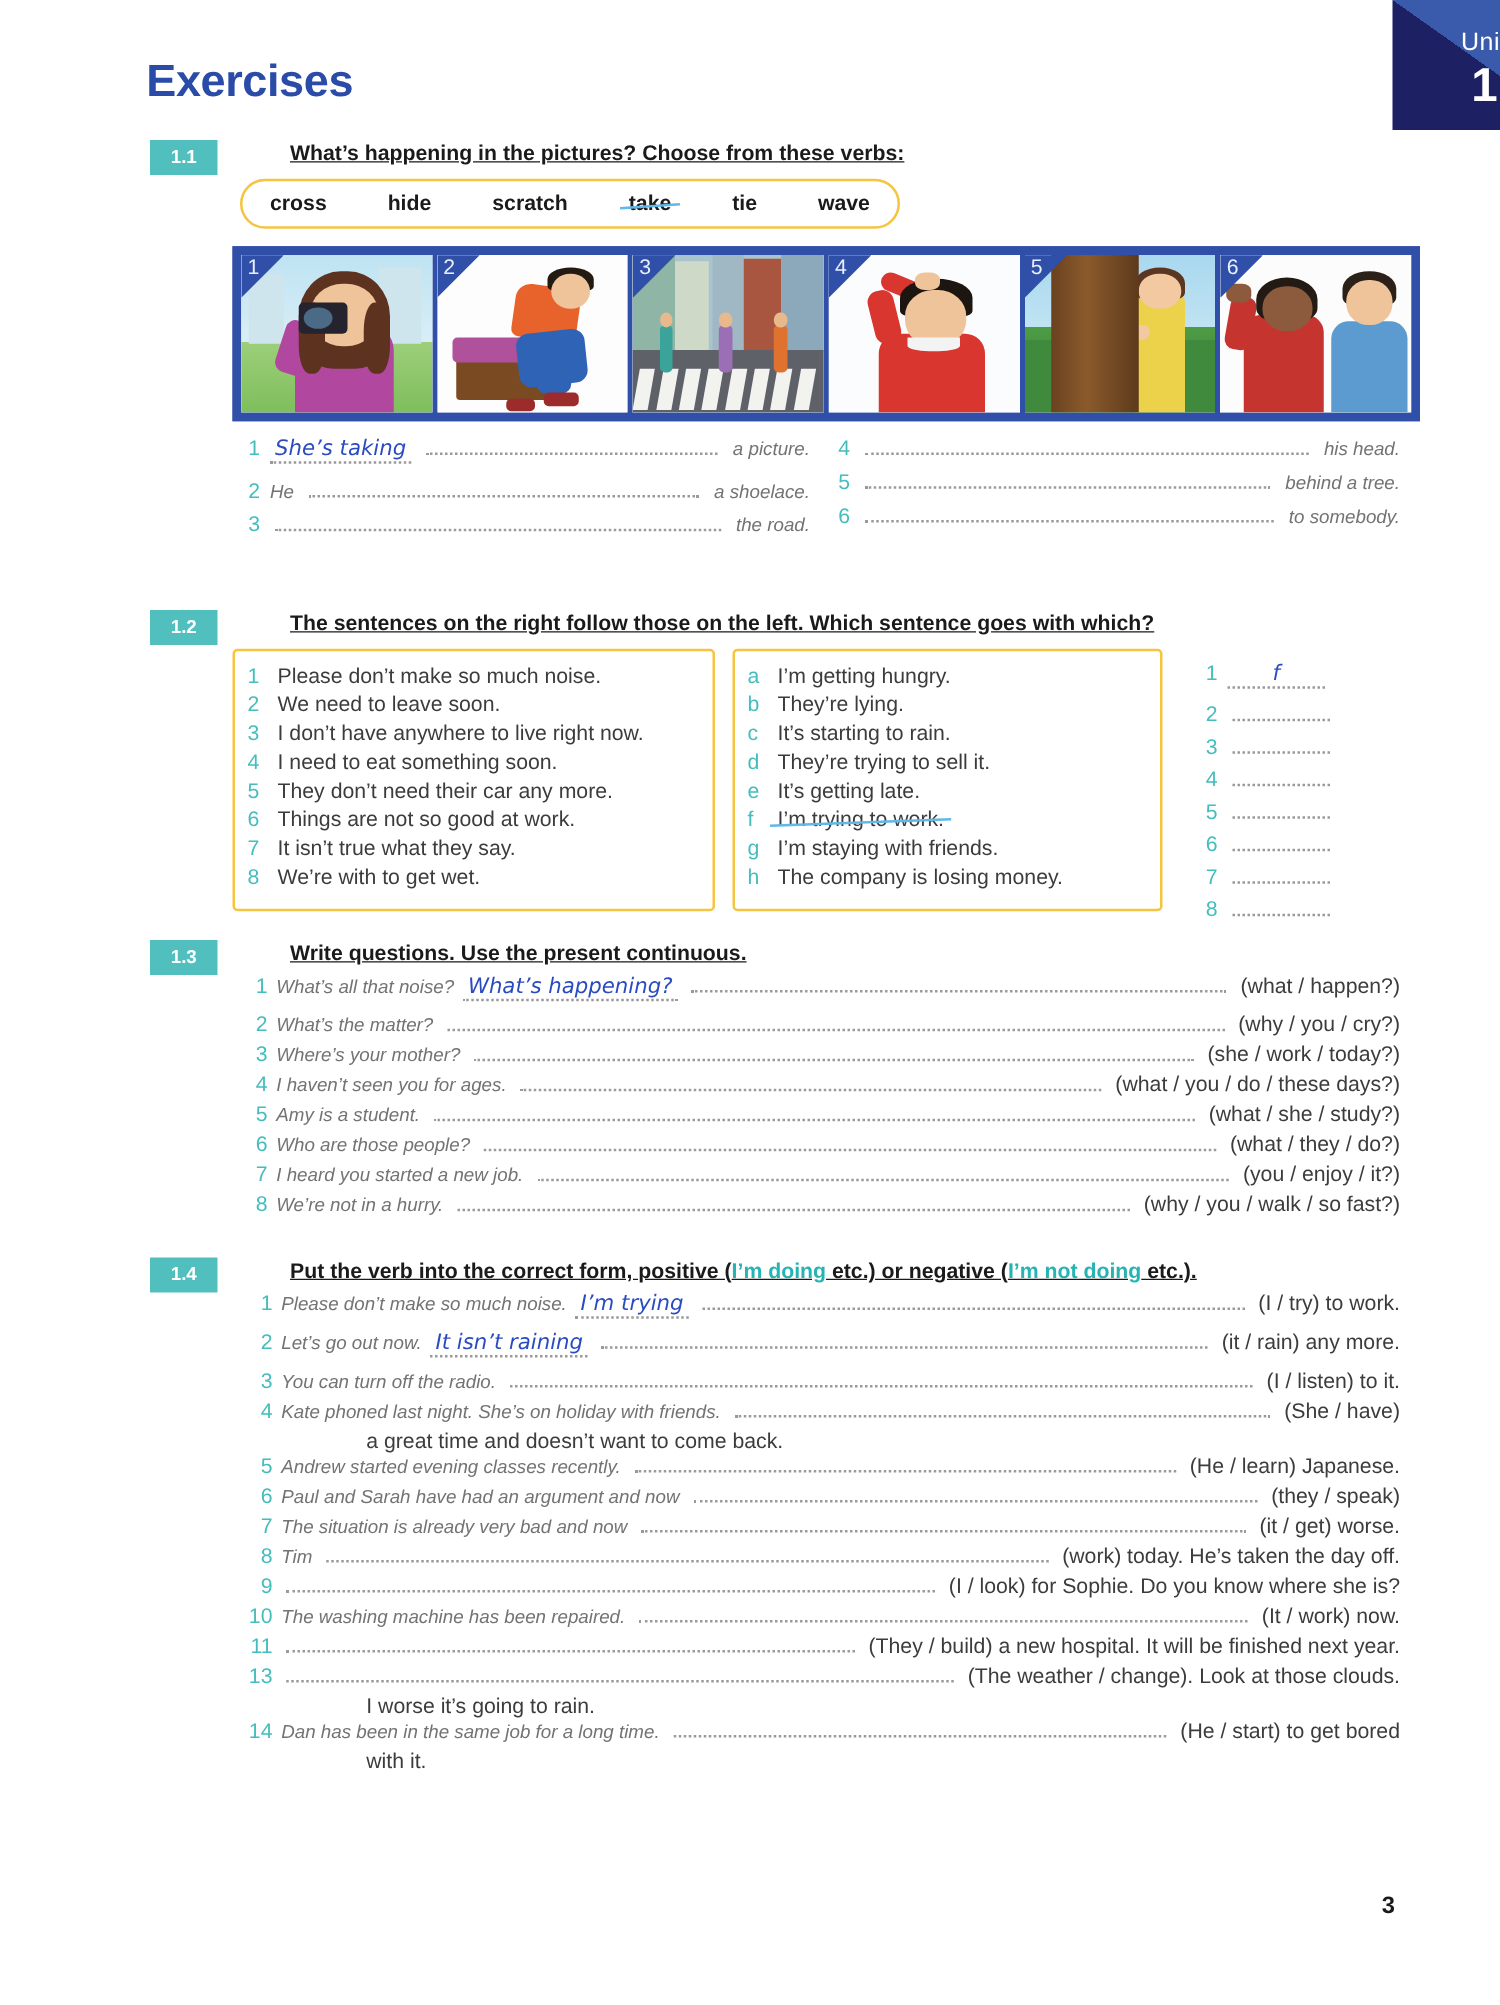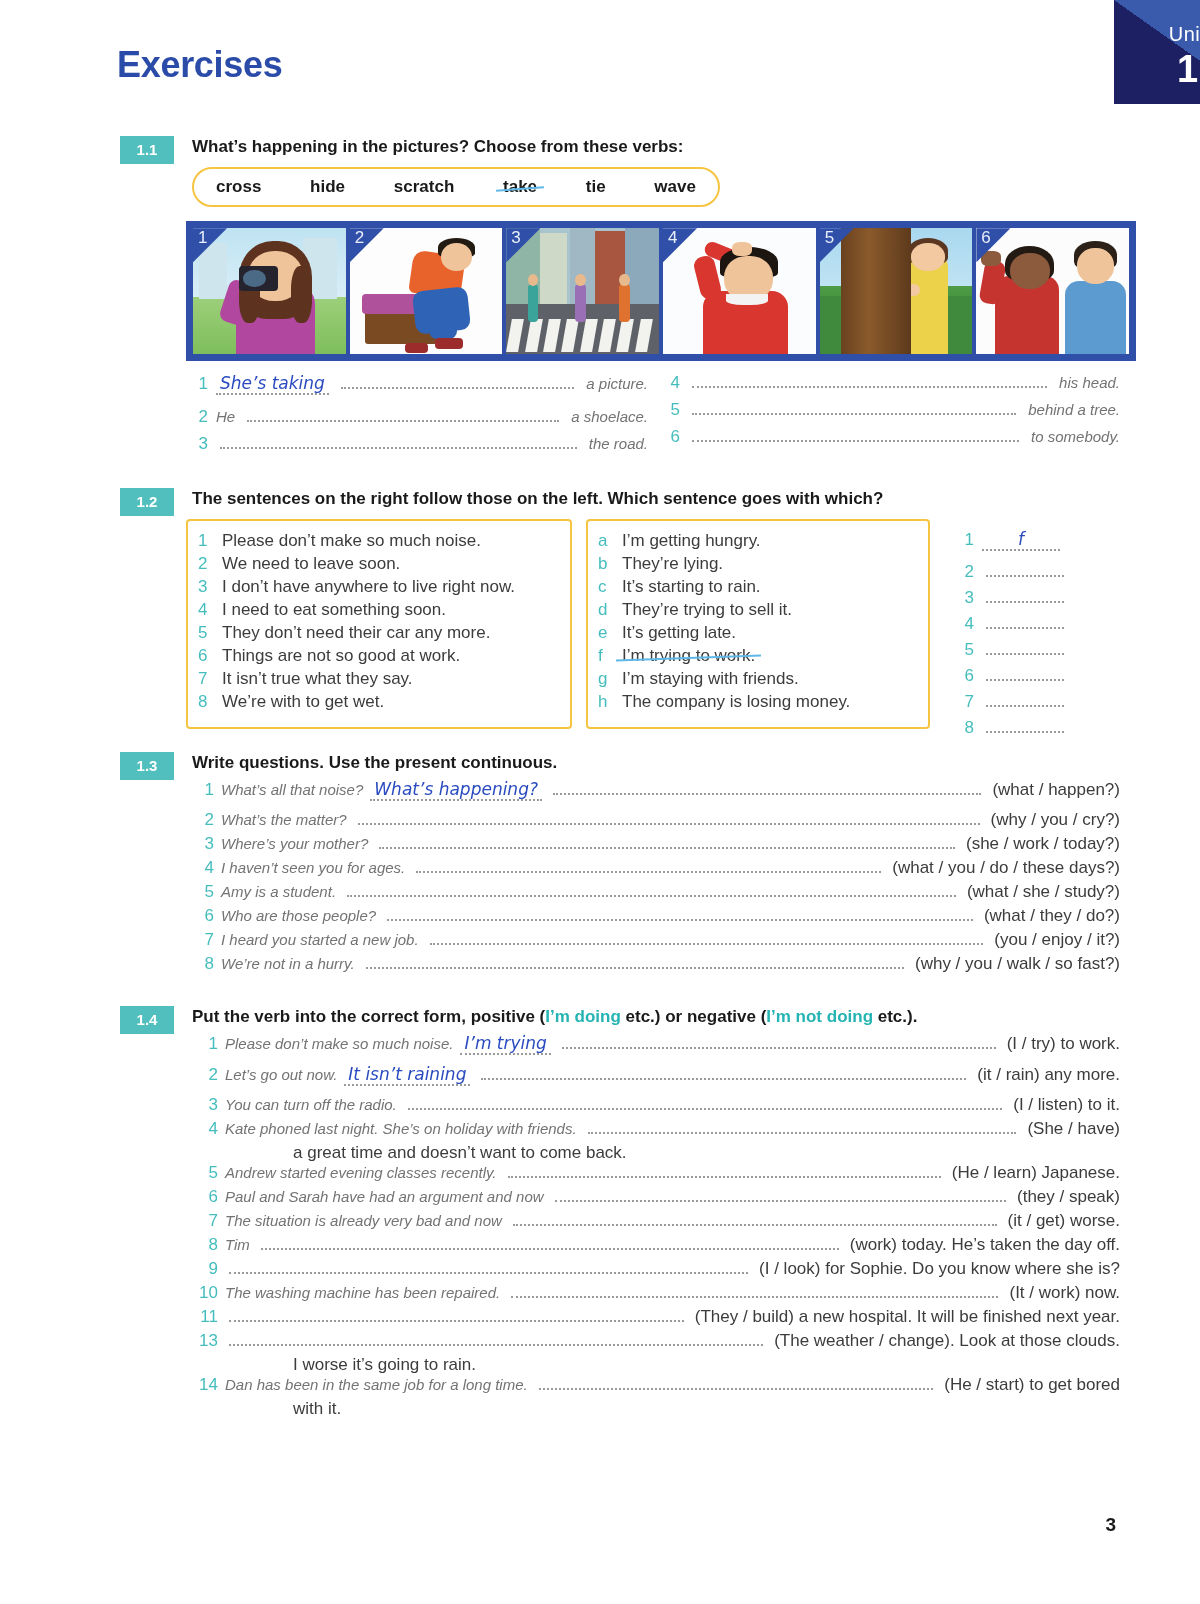--- a/index.html
+++ b/index.html
@@ -37,22 +37,23 @@
 
   
   .ex{ position:absolute; left:120px; width:1000px; }
   .ex-num{
     position:absolute; left:0; top:0;
     width:54px; height:28px; line-height:28px;
     background:#52bfbf; color:#fff; text-align:center;
     font-size:15px; font-weight:700;
   }
   .ex-head{
-    margin-left:72px; font-size:17px; font-weight:700; color:#1a1a1a;
+    margin-left:112px; font-size:17px; font-weight:700; color:#1a1a1a;
     line-height:1.25;
+    text-decoration:underline;
   }
   .teal-bold{ color:#25b3b3; }
 
   
   .verb-box{
     margin-left:72px; margin-top:10px;
     width:528px; border:2px solid #f5c441; border-radius:22px;
     padding:8px 22px; display:flex; justify-content:space-between;
     background:#fff;
   }
@@ -212,21 +213,21 @@
 </head>
 <body>
 
 <div class="unit-badge">
   <div class="unit-word">Unit</div>
   <div class="unit-num">1</div>
 </div>
 
 <div class="page-title">Exercises</div>
 
-<div class="ex" id="ex11" style="top:136px;">
+<div class="ex" id="ex11" style="top:112px;">
   <div class="ex-num">1.1</div>
   <div class="ex-head">What’s happening in the pictures?  Choose from these verbs:</div>
   <div class="verb-box" id="verb-box">
       <span>cross</span>
       <span>hide</span>
       <span>scratch</span>
       <span class="struck">take</span>
       <span>tie</span>
       <span>wave</span>
     </div>

